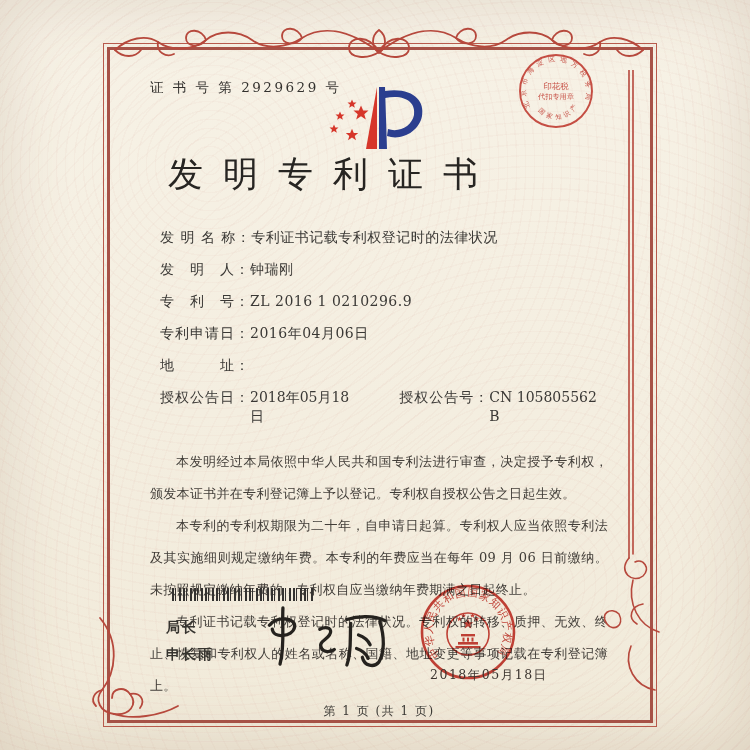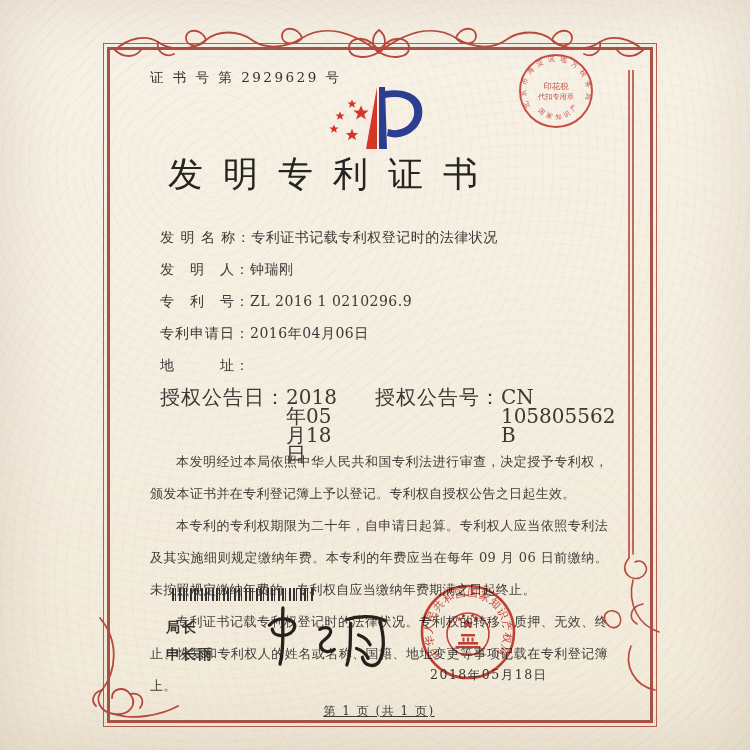--- a/index.html
+++ b/index.html
@@ -9,44 +9,44 @@
     background-image:
       repeating-radial-gradient(circle at 28% 22%, rgba(209,146,136,0.055) 0 1.5px, rgba(0,0,0,0) 1.5px 9px),
       repeating-radial-gradient(circle at 72% 78%, rgba(209,146,136,0.05) 0 1.5px, rgba(0,0,0,0) 1.5px 11px),
       linear-gradient(180deg,#f7f2e6 0%,#f4eee0 55%,#f1ead9 100%);
     box-shadow: inset 0 0 70px rgba(130,95,70,0.18);
   }
   .frame-outer{position:absolute;left:103px;top:43px;width:552px;height:682px;
     border:1px solid #b85a4c;}
   .frame-inner{position:absolute;inset:3px;border:3px solid #a0443a;opacity:.92;}
   .abs{position:absolute;}
-  .certno{left:150px;top:69px;font-size:13.5px;letter-spacing:2.5px;color:#33312e;}
+  .certno{left:150px;top:79px;font-size:13.5px;letter-spacing:2.5px;color:#33312e;}
   .logo-wrap{left:103px;top:83px;width:552px;text-align:center;}
   .title{left:103px;top:151px;width:440px;text-align:center;font-size:35px;
     letter-spacing:20px;text-indent:20px;color:#272522;font-weight:500;}
   .fields{left:160px;top:228px;width:448px;color:#3a3835;}
   .frow{display:flex;align-items:flex-end;font-size:14px;line-height:19px;margin-bottom:13px;}
   .flabel{flex:none;white-space:pre;letter-spacing:1px;}
   .fvalue{flex:1 1 auto;letter-spacing:0.5px;}
-  .frow-double{display:flex;font-size:20px;line-height:19px;margin-bottom:16px;}
+  .frow-double{display:flex;font-size:14px;line-height:19px;margin-bottom:16px;}
   .pair2{margin-left:38px;display:flex;}
   .bodytext{left:150px;top:446px;width:458px;color:#413d38;}
   .bodytext p{margin:0;font-size:13px;line-height:32px;text-indent:2em;
     text-align:justify;letter-spacing:0.3px;}
   .barcode{left:172px;top:588px;width:142px;height:13px;
     background:repeating-linear-gradient(90deg,#343230 0 2px,rgba(0,0,0,0) 2px 3px,
       #343230 3px 4px,rgba(0,0,0,0) 4px 7px,#343230 7px 9px,rgba(0,0,0,0) 9px 11px);}
   .signer{left:166px;top:619px;font-size:14px;color:#36342f;letter-spacing:2px;}
   .signer div{margin-bottom:9px;font-weight:bold;}
   .sig{left:250px;top:595px;}
   .seal-main{left:418px;top:582px;width:100px;height:100px;opacity:.92;mix-blend-mode:multiply;}
   .seal-date{left:430px;top:667px;font-size:12.5px;letter-spacing:1.5px;color:#3a332e;z-index:6;}
   .seal-tax{left:516px;top:51px;width:80px;height:80px;opacity:.85;mix-blend-mode:multiply;}
   .footer{left:103px;top:703px;width:552px;text-align:center;font-size:12px;
-    letter-spacing:1.5px;color:#3c3a36;text-decoration:underline;}
+    letter-spacing:1.5px;color:#3c3a36;}
   .orn{color:#b6483c;}
   svg{display:block;}
   .seal-red{fill:#c5352c;}
   .seal-stroke{stroke:#c5352c;fill:none;}
 </style>
 </head>
 <body>
 
 <div id="photo">
 

